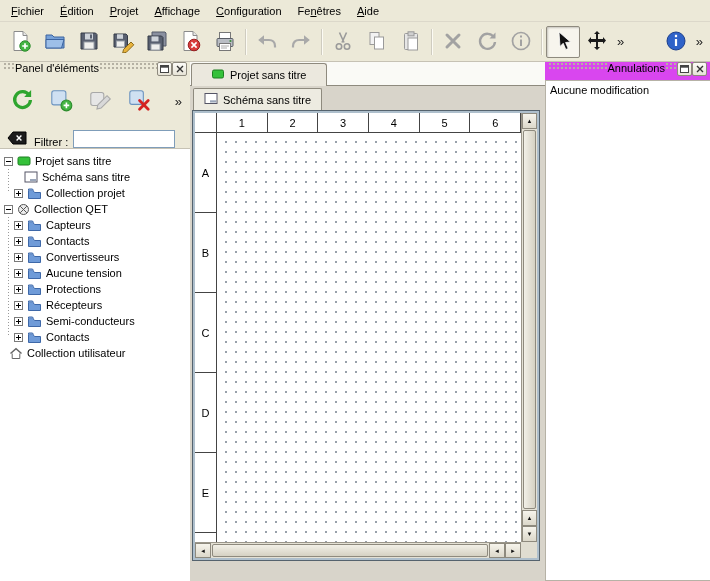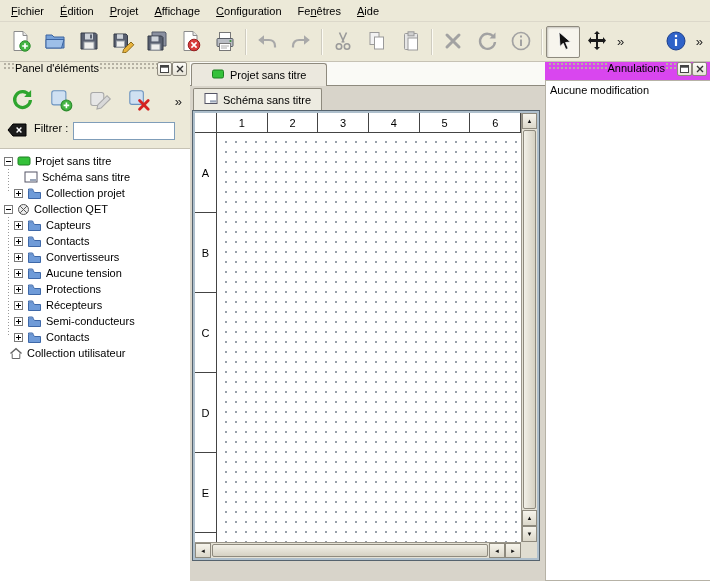--- a/index.html
+++ b/index.html
@@ -29,21 +29,21 @@
   .dock-title .ttl{white-space:nowrap;font-size:11px}
   .grip{height:7px;flex:1;background-image:radial-gradient(#b5b1a3 1px,transparent 1.2px);background-size:4px 4px}
   .grip.small{flex:0 0 12px}
   .dock-btn{flex:none;width:15px;height:14px;display:flex;align-items:center;justify-content:center;border:1px solid #8e8a7e;background:linear-gradient(#fdfcf8,#e6e3d6);border-radius:2px}
 
   
   .panel-toolbar{height:42px;flex:none;display:flex;align-items:center;gap:5px;padding:0 5px}
   .pbtn{width:34px;height:34px;display:flex;align-items:center;justify-content:center;border:1px solid transparent;border-radius:2px}
 
   
-  .filter-row{height:26px;flex:none;display:flex;align-items:flex-start;gap:5px;padding:0 5px}
+  .filter-row{height:26px;flex:none;display:flex;align-items:flex-end;gap:5px;padding:0 5px}
   .clear-filter{width:24px;height:18px;display:flex;align-items:center;justify-content:center}
   .filter-input{width:102px;height:18px;border:1px solid #7f9db9;background:#fff;font:inherit;padding:1px 3px}
 
   
   .tree{flex:1;background:#fff;border-top:1px solid #c6c2b4;padding-top:4px;overflow:hidden}
   .trow{height:16px;display:flex;align-items:center;gap:4px;padding-left:4px;cursor:default;white-space:nowrap}
   .trow.child{padding-left:24px}
   .tgroup{position:relative}
   .tgroup::before{content:"";position:absolute;left:8px;top:0;bottom:8px;width:1px;
      background-image:linear-gradient(#9a9a9a 1px,transparent 1px);background-size:1px 3px}

